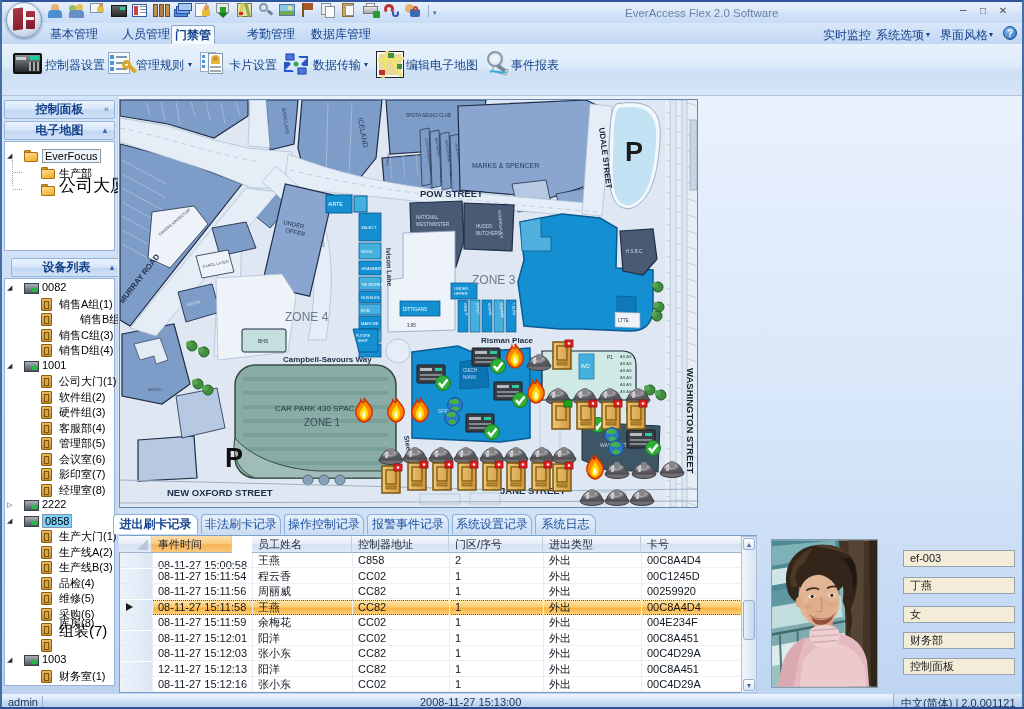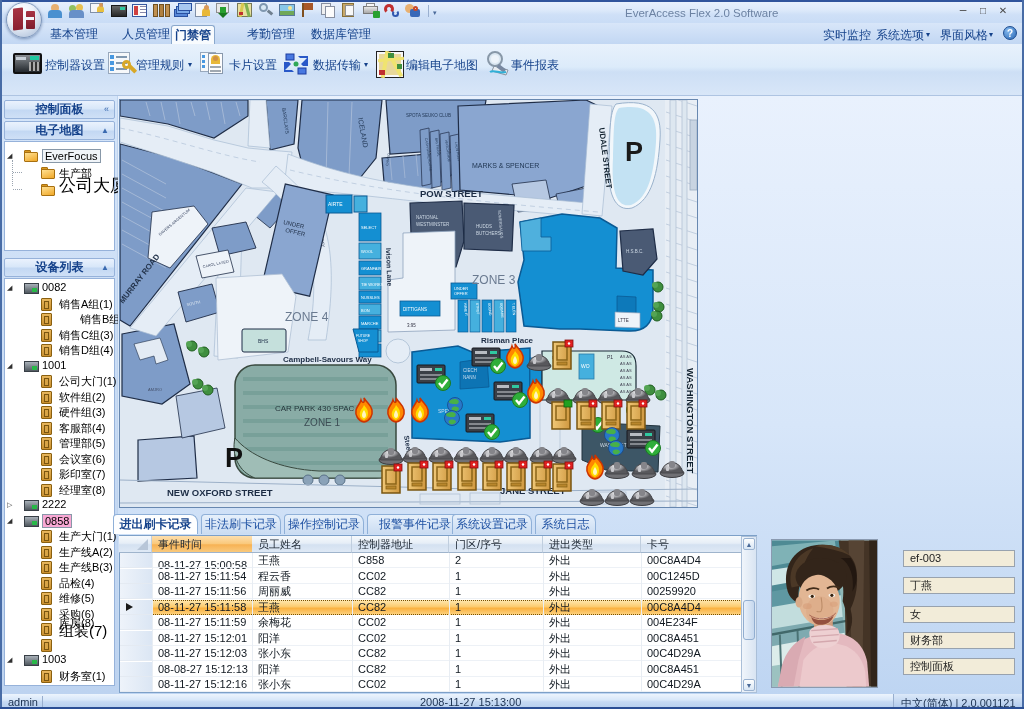--- a/index.html
+++ b/index.html
@@ -189,21 +189,21 @@
 <div class="folder abs" style="left:41px;top:167px;">
       <i></i>
       <b></b>
     </div>
     <div class="abs" style="left:59px;top:166px;font-size:11px;color:#000;white-space:nowrap;">生产部</div>
 <div class="folder abs" style="left:41px;top:184px;">
       <i></i>
       <b></b>
     </div>
     <div class="abs" style="left:59px;top:174px;font-size:17px;color:#000;white-space:nowrap;">公司大厦</div>
-<div class="phead" style="top:258px;">设备列表<span class="chev" style="font-size:8px;">▲</span></div>
+<div class="phead" style="top:258px;margin-left:7px;">设备列表<span class="chev" style="font-size:8px;">▲</span></div>
 <div class="treebox" style="top:278px;height:408px;"></div>
 <div class="abs" style="left:7px;top:284px;font-size:7px;color:#303030;">◢</div>
     <div class="ctrlicon abs" style="left:24px;top:283px;">
       <b></b>
     </div>
     <div class="abs" style="left:42px;top:281px;font-size:11px;color:#000;white-space:nowrap;">0082</div>
 <div class="dooricon abs" style="left:41px;top:297.5px;">
       <b></b>
     </div>
     <div class="abs" style="left:59px;top:296.5px;font-size:11px;color:#000;white-space:nowrap;">销售A组(1)</div>
@@ -258,21 +258,21 @@
     <div class="abs" style="left:59px;top:482.5px;font-size:11px;color:#000;white-space:nowrap;">经理室(8)</div>
 <div class="abs" style="left:7px;top:501.0px;font-size:7px;color:#303030;">▷</div>
     <div class="ctrlicon abs" style="left:24px;top:500.0px;">
       <b></b>
     </div>
     <div class="abs" style="left:42px;top:498.0px;font-size:11px;color:#000;white-space:nowrap;">2222</div>
 <div class="abs" style="left:7px;top:516.5px;font-size:7px;color:#303030;">◢</div>
     <div class="ctrlicon abs" style="left:24px;top:515.5px;">
       <b></b>
     </div>
-    <div class="abs" style="left:42px;top:513.5px;font-size:11px;color:#000;background:#f9a8d4;border:1px solid #8898a8;padding:0 2px;white-space:nowrap;">0858</div>
+    <div class="abs" style="left:42px;top:513.5px;font-size:11px;color:#000;background:#7dd3fc;border:1px solid #8898a8;padding:0 2px;white-space:nowrap;">0858</div>
 <div class="dooricon abs" style="left:41px;top:530.0px;">
       <b></b>
     </div>
     <div class="abs" style="left:59px;top:529.0px;font-size:11px;color:#000;white-space:nowrap;">生产大门(1)</div>
 <div class="dooricon abs" style="left:41px;top:545.5px;">
       <b></b>
     </div>
     <div class="abs" style="left:59px;top:544.5px;font-size:11px;color:#000;white-space:nowrap;">生产线A(2)</div>
 <div class="dooricon abs" style="left:41px;top:561.0px;">
       <b></b>
@@ -643,26 +643,26 @@
 <use href="#fire" x="276" y="312"></use>
 <use href="#fire" x="300" y="312"></use>
 <use href="#fire" x="395" y="258"></use>
 <use href="#fire" x="416" y="293"></use>
 <use href="#fire" x="475" y="369"></use>
 </svg>
     </div>
 <div class="btab sel" style="left:113px;top:514px;width:85px;">进出刷卡记录</div>
 <div class="btab" style="left:201px;top:514px;width:80px;">非法刷卡记录</div>
 <div class="btab" style="left:284px;top:514px;width:80px;">操作控制记录</div>
-<div class="btab" style="left:367px;top:514px;width:96px;">报警事件记录</div>
+<div class="btab" style="left:367px;top:514px;width:82px;">报警事件记录</div>
 <div class="btab" style="left:452px;top:514px;width:80px;">系统设置记录</div>
 <div class="btab" style="left:535px;top:514px;width:61px;">系统日志</div>
 <div class="abs" style="left:119px;top:535px;width:638px;height:158px;background:#fff;border:1px solid #7da0c8;"></div>
 <div class="hcell" style="left:119px;top:536px;width:33px;"></div>
-<div class="hcell orange" style="left:152px;top:536px;width:122px;">事件时间</div>
+<div class="hcell orange" style="left:152px;top:536px;width:80px;">事件时间</div>
 <div class="hcell" style="left:252px;top:536px;width:100px;">员工姓名</div>
 <div class="hcell" style="left:352px;top:536px;width:97px;">控制器地址</div>
 <div class="hcell" style="left:449px;top:536px;width:94px;">门区/序号</div>
 <div class="hcell" style="left:543px;top:536px;width:98px;">进出类型</div>
 <div class="hcell" style="left:641px;top:536px;width:114px;">卡号</div>
 <div class="abs" style="left:137px;top:539px;width:0;height:0;border-left:11px solid transparent;border-bottom:11px solid #b8c6d8;"></div>
 <div class="abs" style="left:120px;top:553px;width:33px;height:15px;background:linear-gradient(90deg,#eef3fa,#dbe6f4);border-right:1px solid #c4d2e2;border-bottom:1px solid #e4eaf2;"></div>
 <div class="cell" style="left:152px;top:558px;width:100px;">08-11-27 15:00:58</div>
 <div class="cell" style="left:252px;top:553px;width:100px;">王燕</div>
 <div class="cell" style="left:352px;top:553px;width:97px;">C858</div>
@@ -713,21 +713,21 @@
 <div class="abs" style="left:153px;top:644.5px;width:603px;height:1px;background:#edf1f6;"></div>
 <div class="abs" style="left:120px;top:646.0px;width:33px;height:15px;background:linear-gradient(90deg,#eef3fa,#dbe6f4);border-right:1px solid #c4d2e2;border-bottom:1px solid #e4eaf2;"></div>
 <div class="cell" style="left:152px;top:646.0px;width:100px;">08-11-27 15:12:03</div>
 <div class="cell" style="left:252px;top:646.0px;width:100px;">张小东</div>
 <div class="cell" style="left:352px;top:646.0px;width:97px;">CC82</div>
 <div class="cell" style="left:449px;top:646.0px;width:94px;">1</div>
 <div class="cell" style="left:543px;top:646.0px;width:98px;">外出</div>
 <div class="cell" style="left:641px;top:646.0px;width:114px;">00C4D29A</div>
 <div class="abs" style="left:153px;top:660.0px;width:603px;height:1px;background:#edf1f6;"></div>
 <div class="abs" style="left:120px;top:661.5px;width:33px;height:15px;background:linear-gradient(90deg,#eef3fa,#dbe6f4);border-right:1px solid #c4d2e2;border-bottom:1px solid #e4eaf2;"></div>
-<div class="cell" style="left:152px;top:661.5px;width:100px;">08-08-27 15:12:13</div>
+<div class="cell" style="left:152px;top:661.5px;width:100px;">12-11-27 15:12:13</div>
 <div class="cell" style="left:252px;top:661.5px;width:100px;">阳洋</div>
 <div class="cell" style="left:352px;top:661.5px;width:97px;">CC82</div>
 <div class="cell" style="left:449px;top:661.5px;width:94px;">1</div>
 <div class="cell" style="left:543px;top:661.5px;width:98px;">外出</div>
 <div class="cell" style="left:641px;top:661.5px;width:114px;">00C8A451</div>
 <div class="abs" style="left:153px;top:675.5px;width:603px;height:1px;background:#edf1f6;"></div>
 <div class="abs" style="left:120px;top:677.0px;width:33px;height:15px;background:linear-gradient(90deg,#eef3fa,#dbe6f4);border-right:1px solid #c4d2e2;border-bottom:1px solid #e4eaf2;"></div>
 <div class="cell" style="left:152px;top:677.0px;width:100px;">08-11-27 15:12:16</div>
 <div class="cell" style="left:252px;top:677.0px;width:100px;">张小东</div>
 <div class="cell" style="left:352px;top:677.0px;width:97px;">CC02</div>

